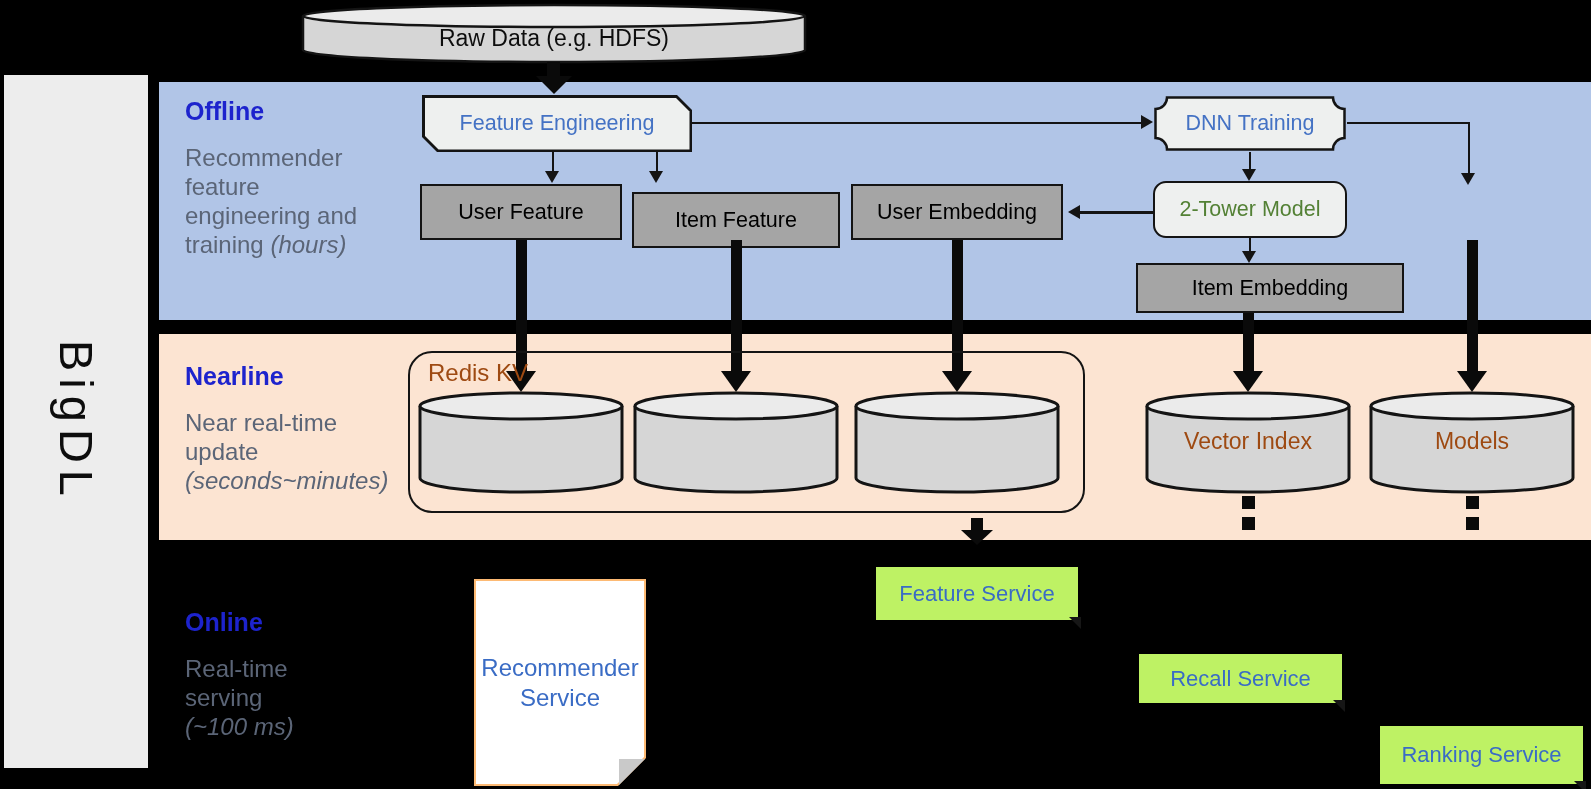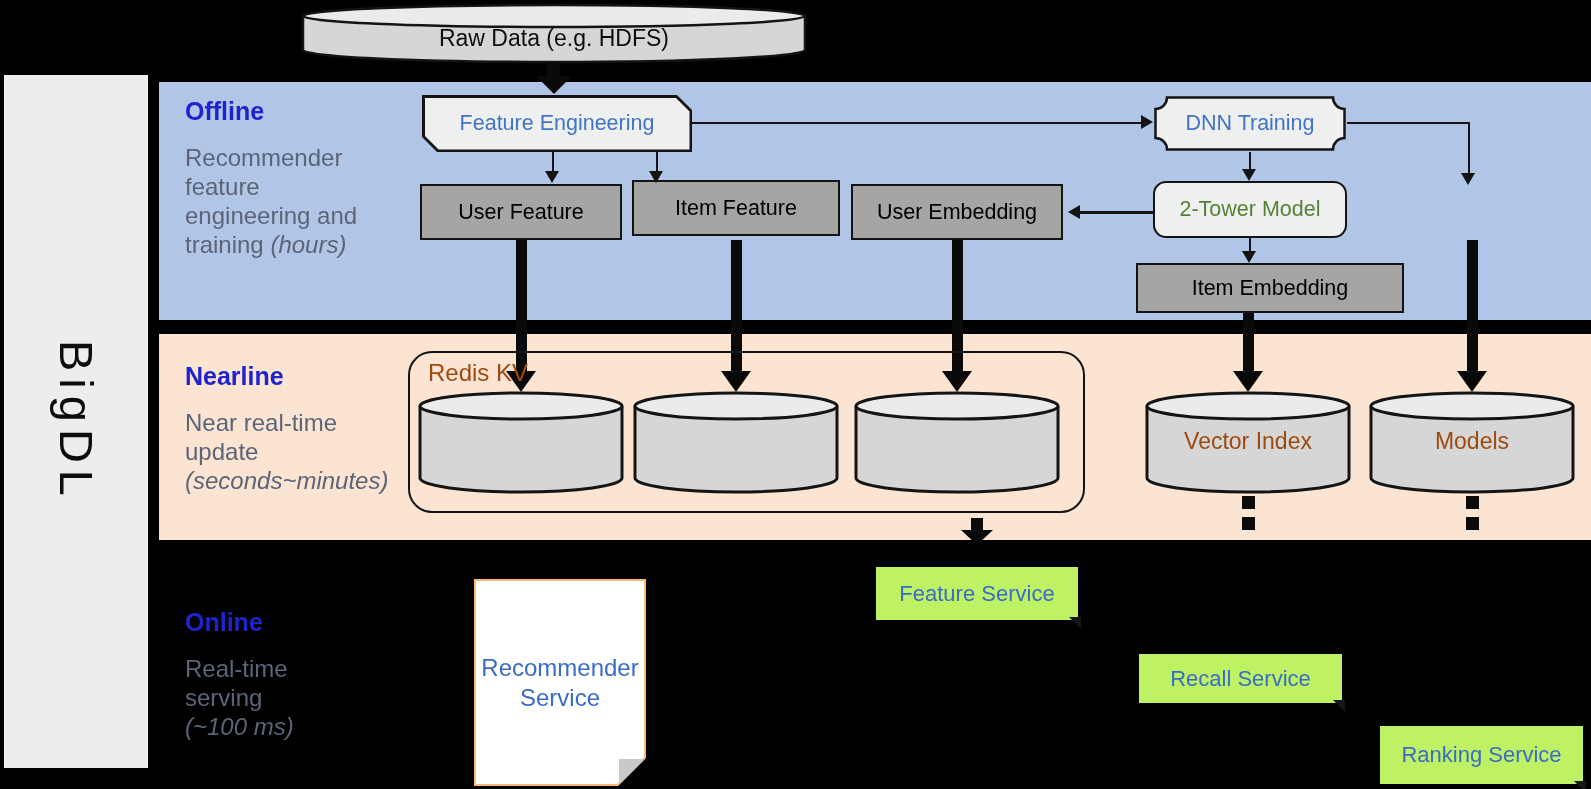--- a/index.html
+++ b/index.html
@@ -122,21 +122,21 @@
   <div class="node plaque" style="left:1153px;top:95px;width:194px;height:57px;">
     <svg viewBox="0 0 194 57">
       <path d="M14 2.5 L180 2.5 A11.5 11.5 0 0 0 191.5 14 L191.5 43 A11.5 11.5 0 0 0 180 54.5 L14 54.5 A11.5 11.5 0 0 0 2.5 43 L2.5 14 A11.5 11.5 0 0 0 14 2.5 Z" fill="#eef0ef" stroke="#141414" stroke-width="2.5"></path>
     </svg>
     <span>DNN Training</span>
   </div>
 
   <div class="node grayb" style="left:420px;top:184px;width:202px;height:56px;">
     <span>User Feature</span>
   </div>
-  <div class="node grayb" style="left:632px;top:180px;width:208px;height:56px;">
+  <div class="node grayb" style="left:632px;top:192px;width:208px;height:56px;">
     <span>Item Feature</span>
   </div>
   <div class="node grayb" style="left:851px;top:184px;width:212px;height:56px;">
     <span>User Embedding</span>
   </div>
   <div class="node roundb" style="left:1153px;top:181px;width:194px;height:57px;">
     <span>2-Tower Model</span>
   </div>
   <div class="node grayb" style="left:1136px;top:263px;width:268px;height:50px;">
     <span>Item Embedding</span>

